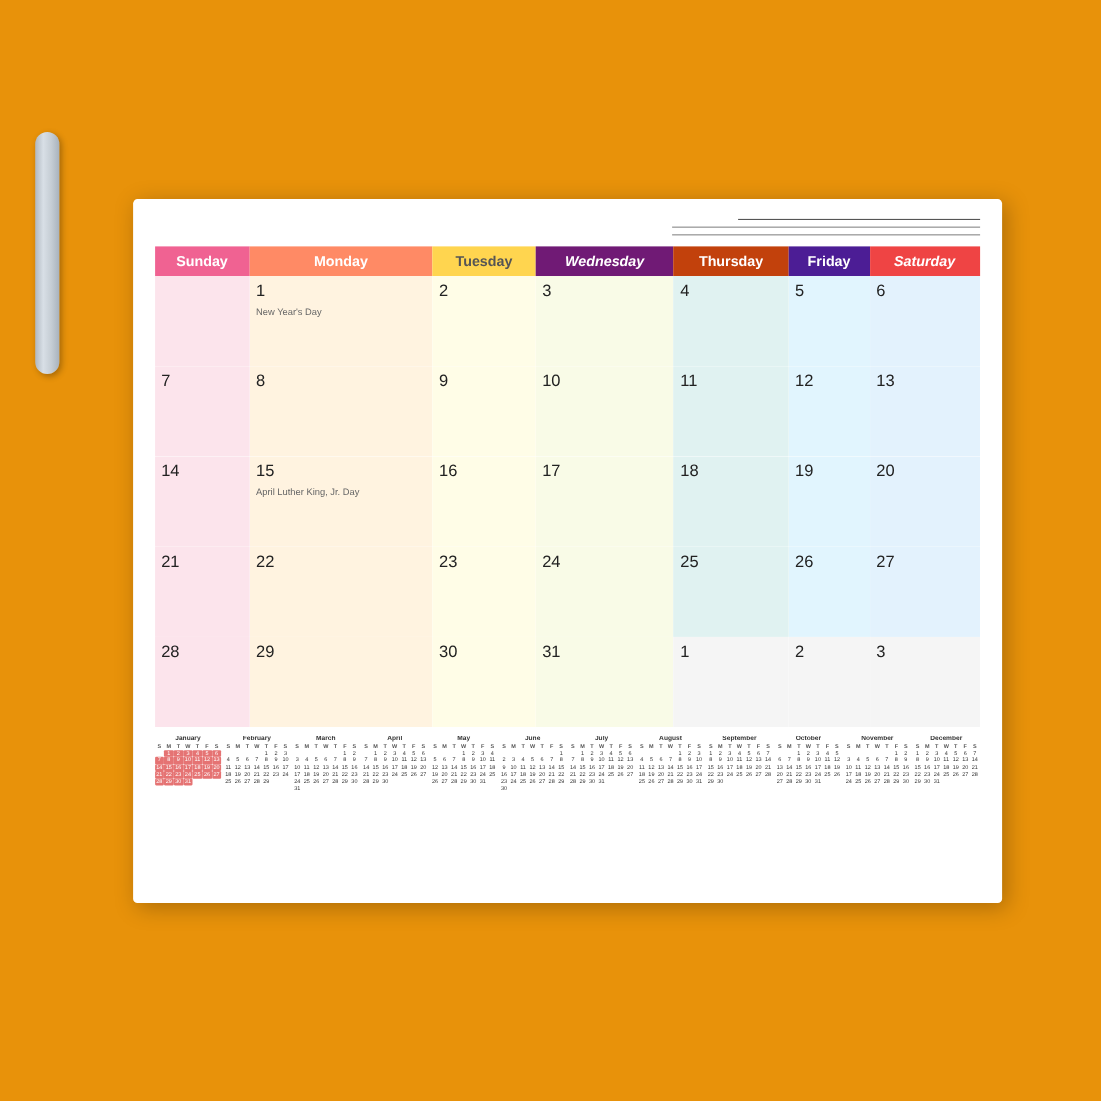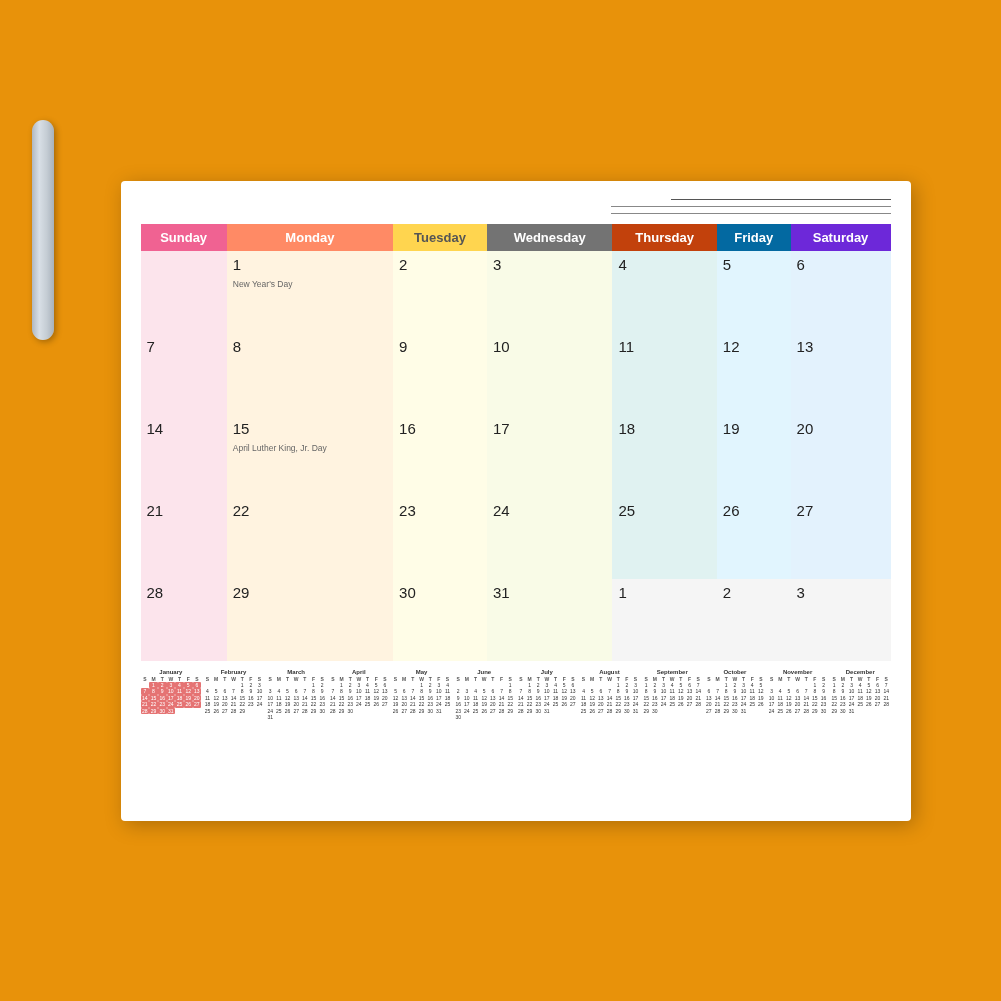--- a/index.html
+++ b/index.html
@@ -98,24 +98,24 @@
     .calendar-grid th {
       padding: 6px 4px;
       text-align: center;
       font-size: 13px;
       font-weight: 600;
       color: white;
     }
     .th-sunday    { background: #f06292; }
     .th-monday    { background: #ff8a65; margin-left: 15px; }
     .th-tuesday   { background: #ffd54f; color: #555 !important; }
-    .th-wednesday { background: #737373; }
+    .th-wednesday { background: #701a75; font-style: italic; }
     .th-thursday  { background: #c2410c; }
-    .th-friday    { background: #0369a1; }
-    .th-saturday  { background: #6d28d9; }
+    .th-friday    { background: #4c1d95; }
+    .th-saturday  { background: #ef4444; font-style: italic; }
 
     
     .calendar-grid td {
       vertical-align: top;
       padding: 5px 6px;
       height: 82px;
       font-size: 16px;
       font-weight: 500;
       color: #222;
       border: none;

